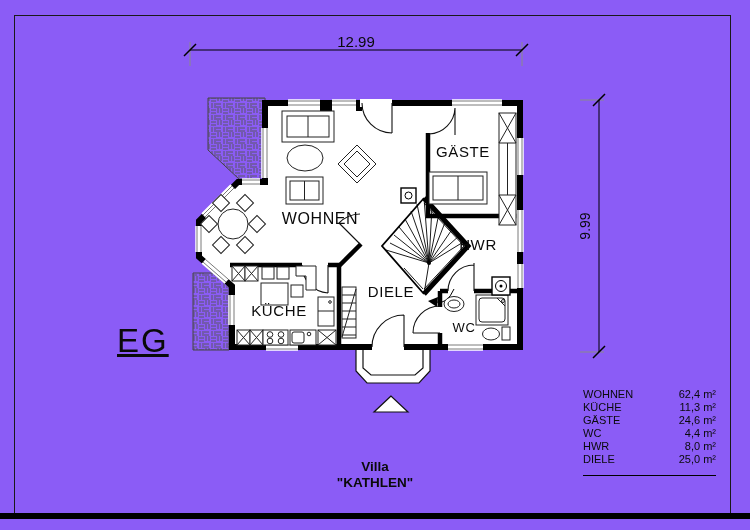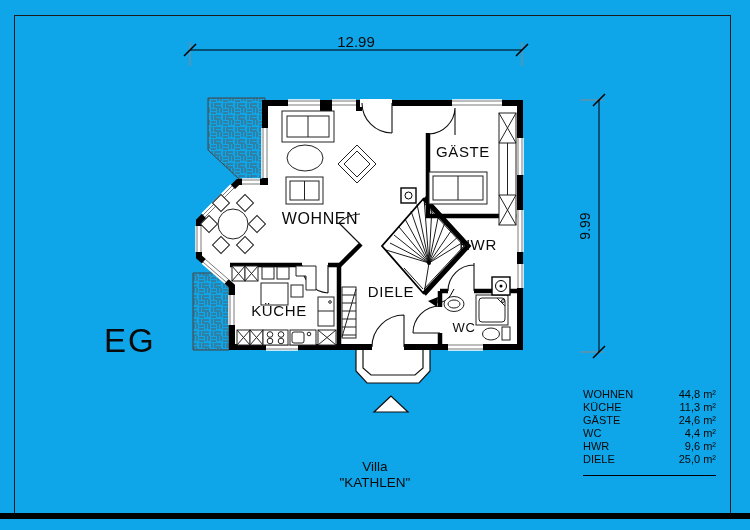--- a/index.html
+++ b/index.html
@@ -1,24 +1,24 @@
 <!DOCTYPE html>
 <html><head>
 <meta charset="utf-8">
 <style>
   html,body{margin:0;padding:0;background:#fff;}
-  .page{position:relative;width:750px;height:530px;background:#0ea5e9;overflow:hidden;
+  .page{position:relative;width:750px;height:530px;background:#8b5cf6;overflow:hidden;
         font-family:"Liberation Sans",sans-serif;color:#000;}
   .frame{position:absolute;left:14px;top:15px;width:715px;height:498px;
          border:1.6px solid #1a1a1a;}
   .bottom-bar{position:absolute;left:0;top:513px;width:750px;height:6px;background:#000;}
   .plan-svg{position:absolute;left:0;top:0;}
-  .eg-label{position:absolute;left:104px;top:322px;font-size:33px;letter-spacing:2px;color:#0a0a0a;}
+  .eg-label{position:absolute;left:117px;top:322px;font-size:33px;letter-spacing:2px;color:#0a0a0a;text-decoration:underline;}
   .title-block{position:absolute;left:290px;top:459px;width:170px;text-align:center;
-               font-size:13.5px;line-height:16px;color:#0a0a0a;}
+               font-size:13.5px;line-height:16px;color:#0a0a0a;font-weight:bold;}
   .area-table{position:absolute;left:583px;top:388px;width:133px;font-size:11px;line-height:13px;color:#0a0a0a;}
   .area-row{display:flex;justify-content:space-between;}
   .area-rule{border-top:1.2px solid #000;margin-top:9px;margin-bottom:5px;}
   .svgtext{font-family:"Liberation Sans",sans-serif;fill:#0a0a0a;}
 </style>
 </head>
 <body>
 
 <div class="page">
   <div class="frame"></div>
@@ -225,37 +225,37 @@
   <div class="eg-label">EG</div>
 
   <div class="title-block">
     <div>Villa</div>
     <div>"KATHLEN"</div>
   </div>
 
   <div class="area-table">
     <div class="area-row">
       <span>WOHNEN</span>
-      <span>44,8 m²</span>
+      <span>62,4 m²</span>
     </div>
     <div class="area-row">
       <span>KÜCHE</span>
       <span>11,3 m²</span>
     </div>
     <div class="area-row">
       <span>GÄSTE</span>
       <span>24,6 m²</span>
     </div>
     <div class="area-row">
       <span>WC</span>
       <span>4,4 m²</span>
     </div>
     <div class="area-row">
       <span>HWR</span>
-      <span>9,6 m²</span>
+      <span>8,0 m²</span>
     </div>
     <div class="area-row">
       <span>DIELE</span>
       <span>25,0 m²</span>
     </div>
     <div class="area-rule"></div>
   </div>
 
   <div class="bottom-bar"></div>
 </div>

